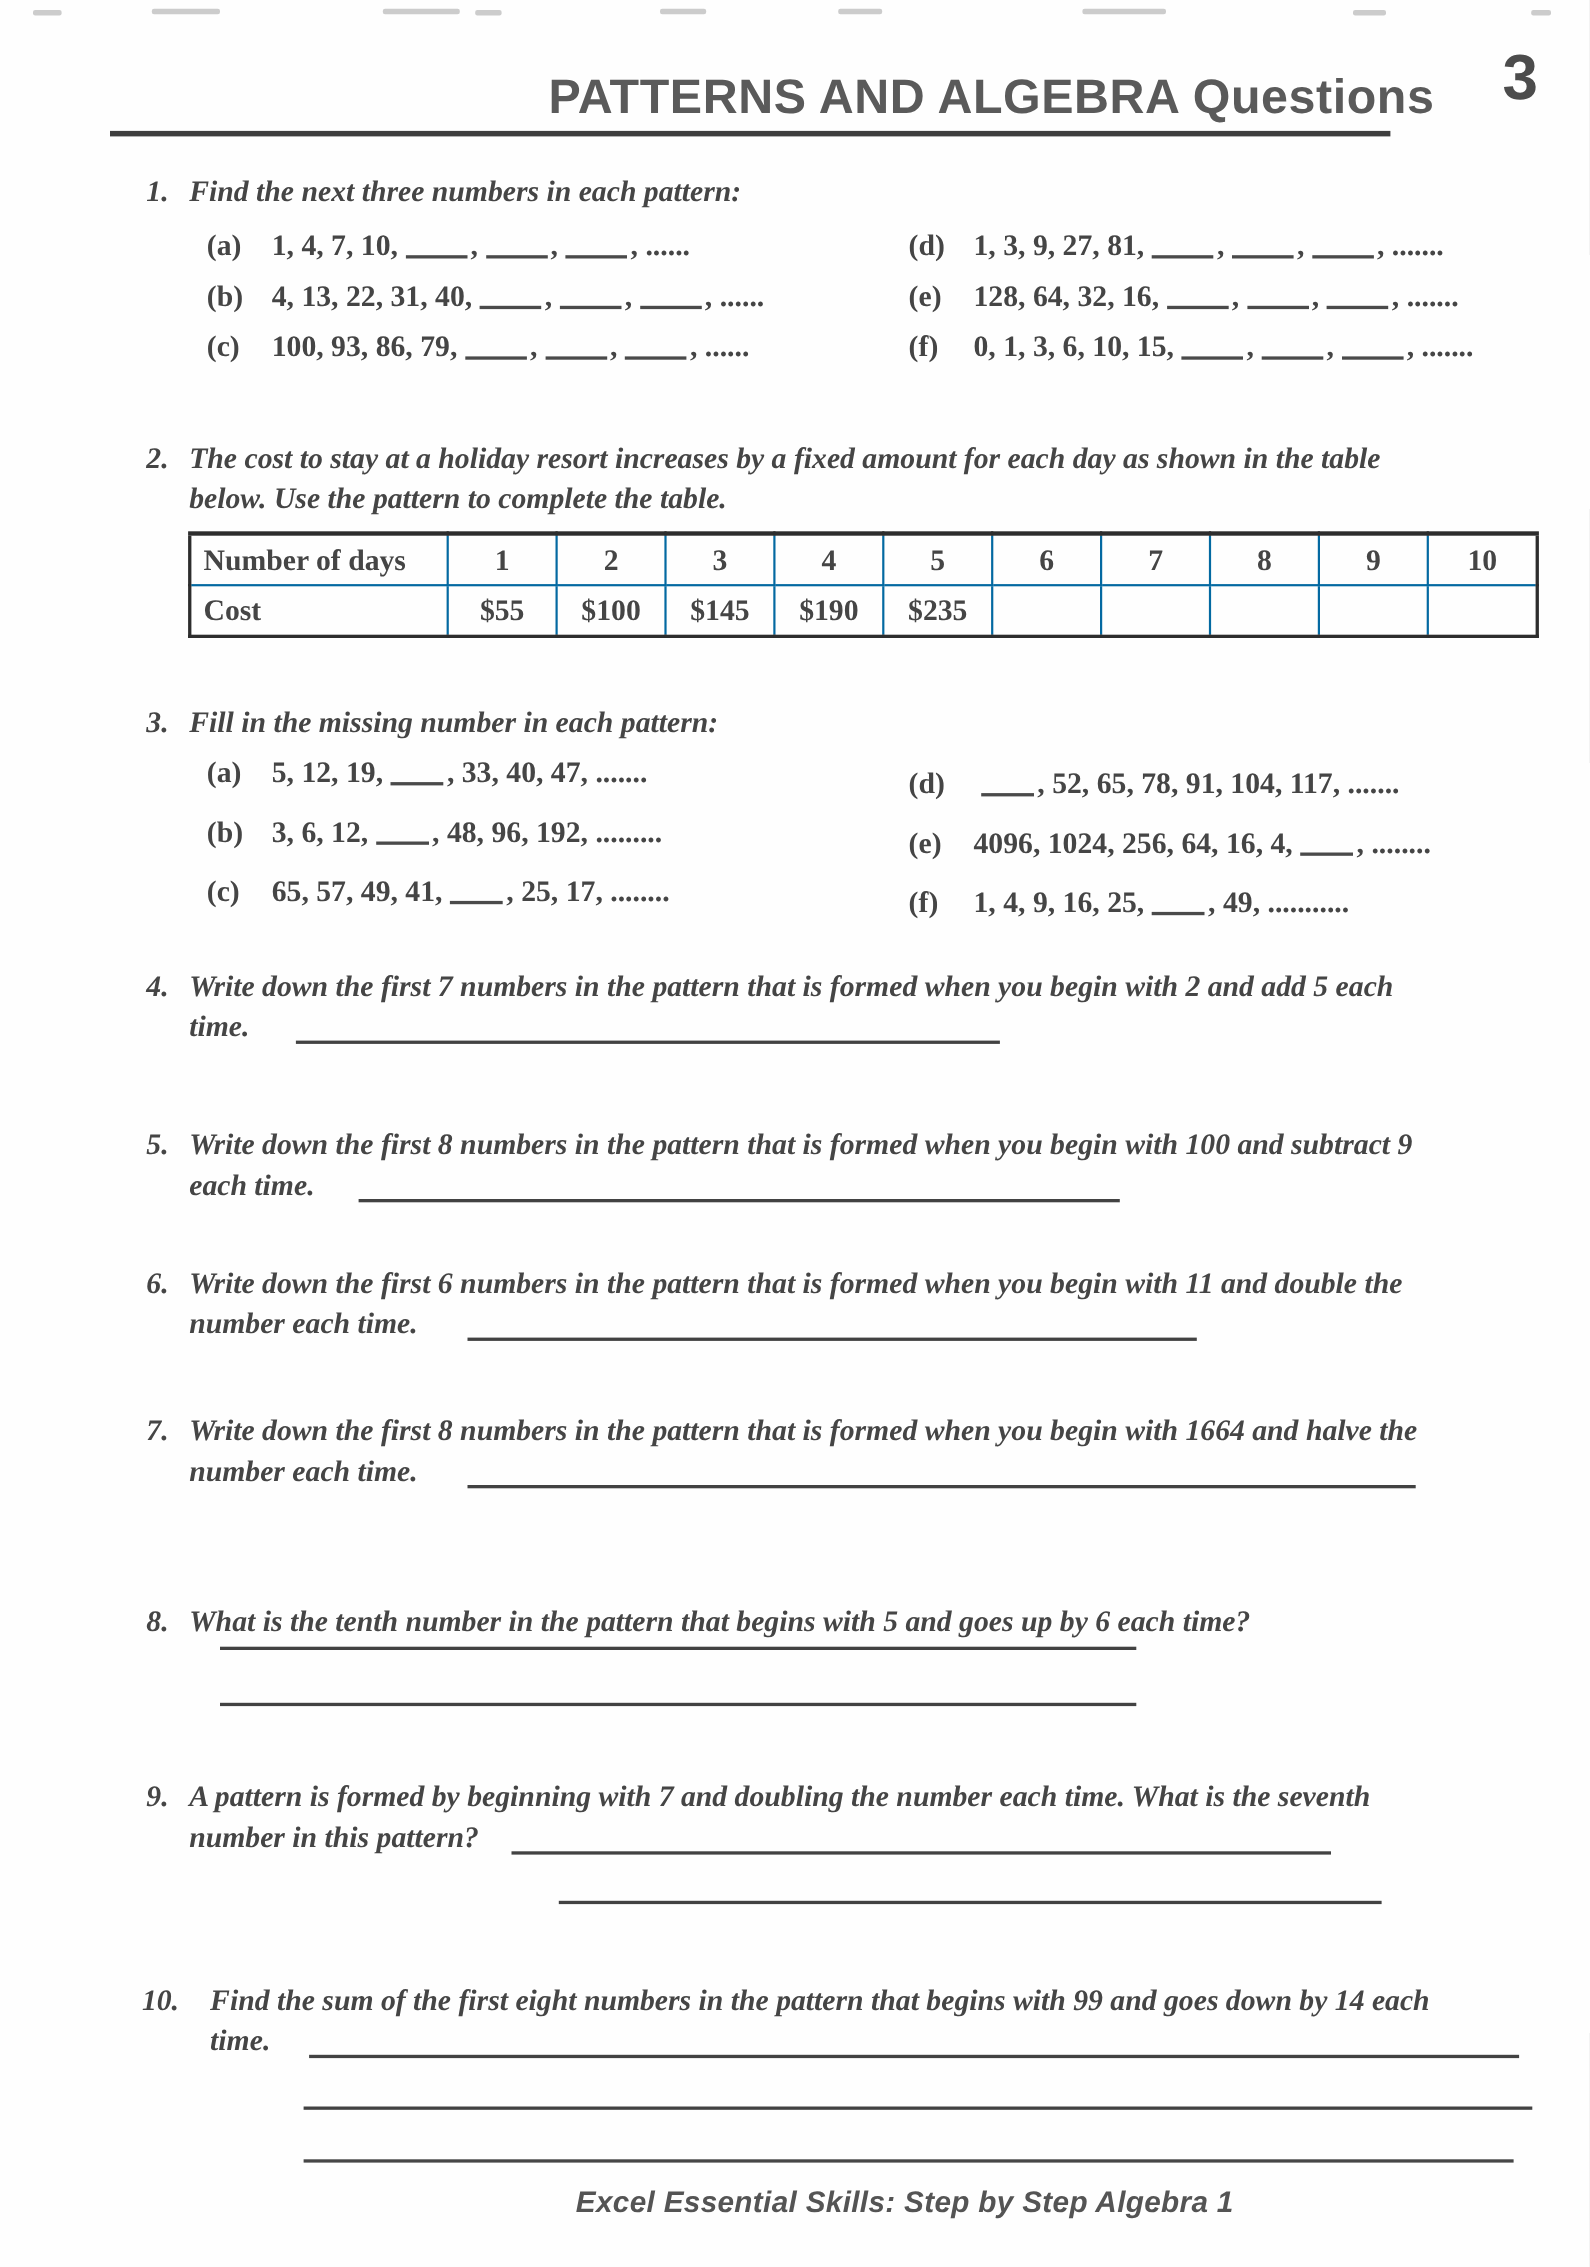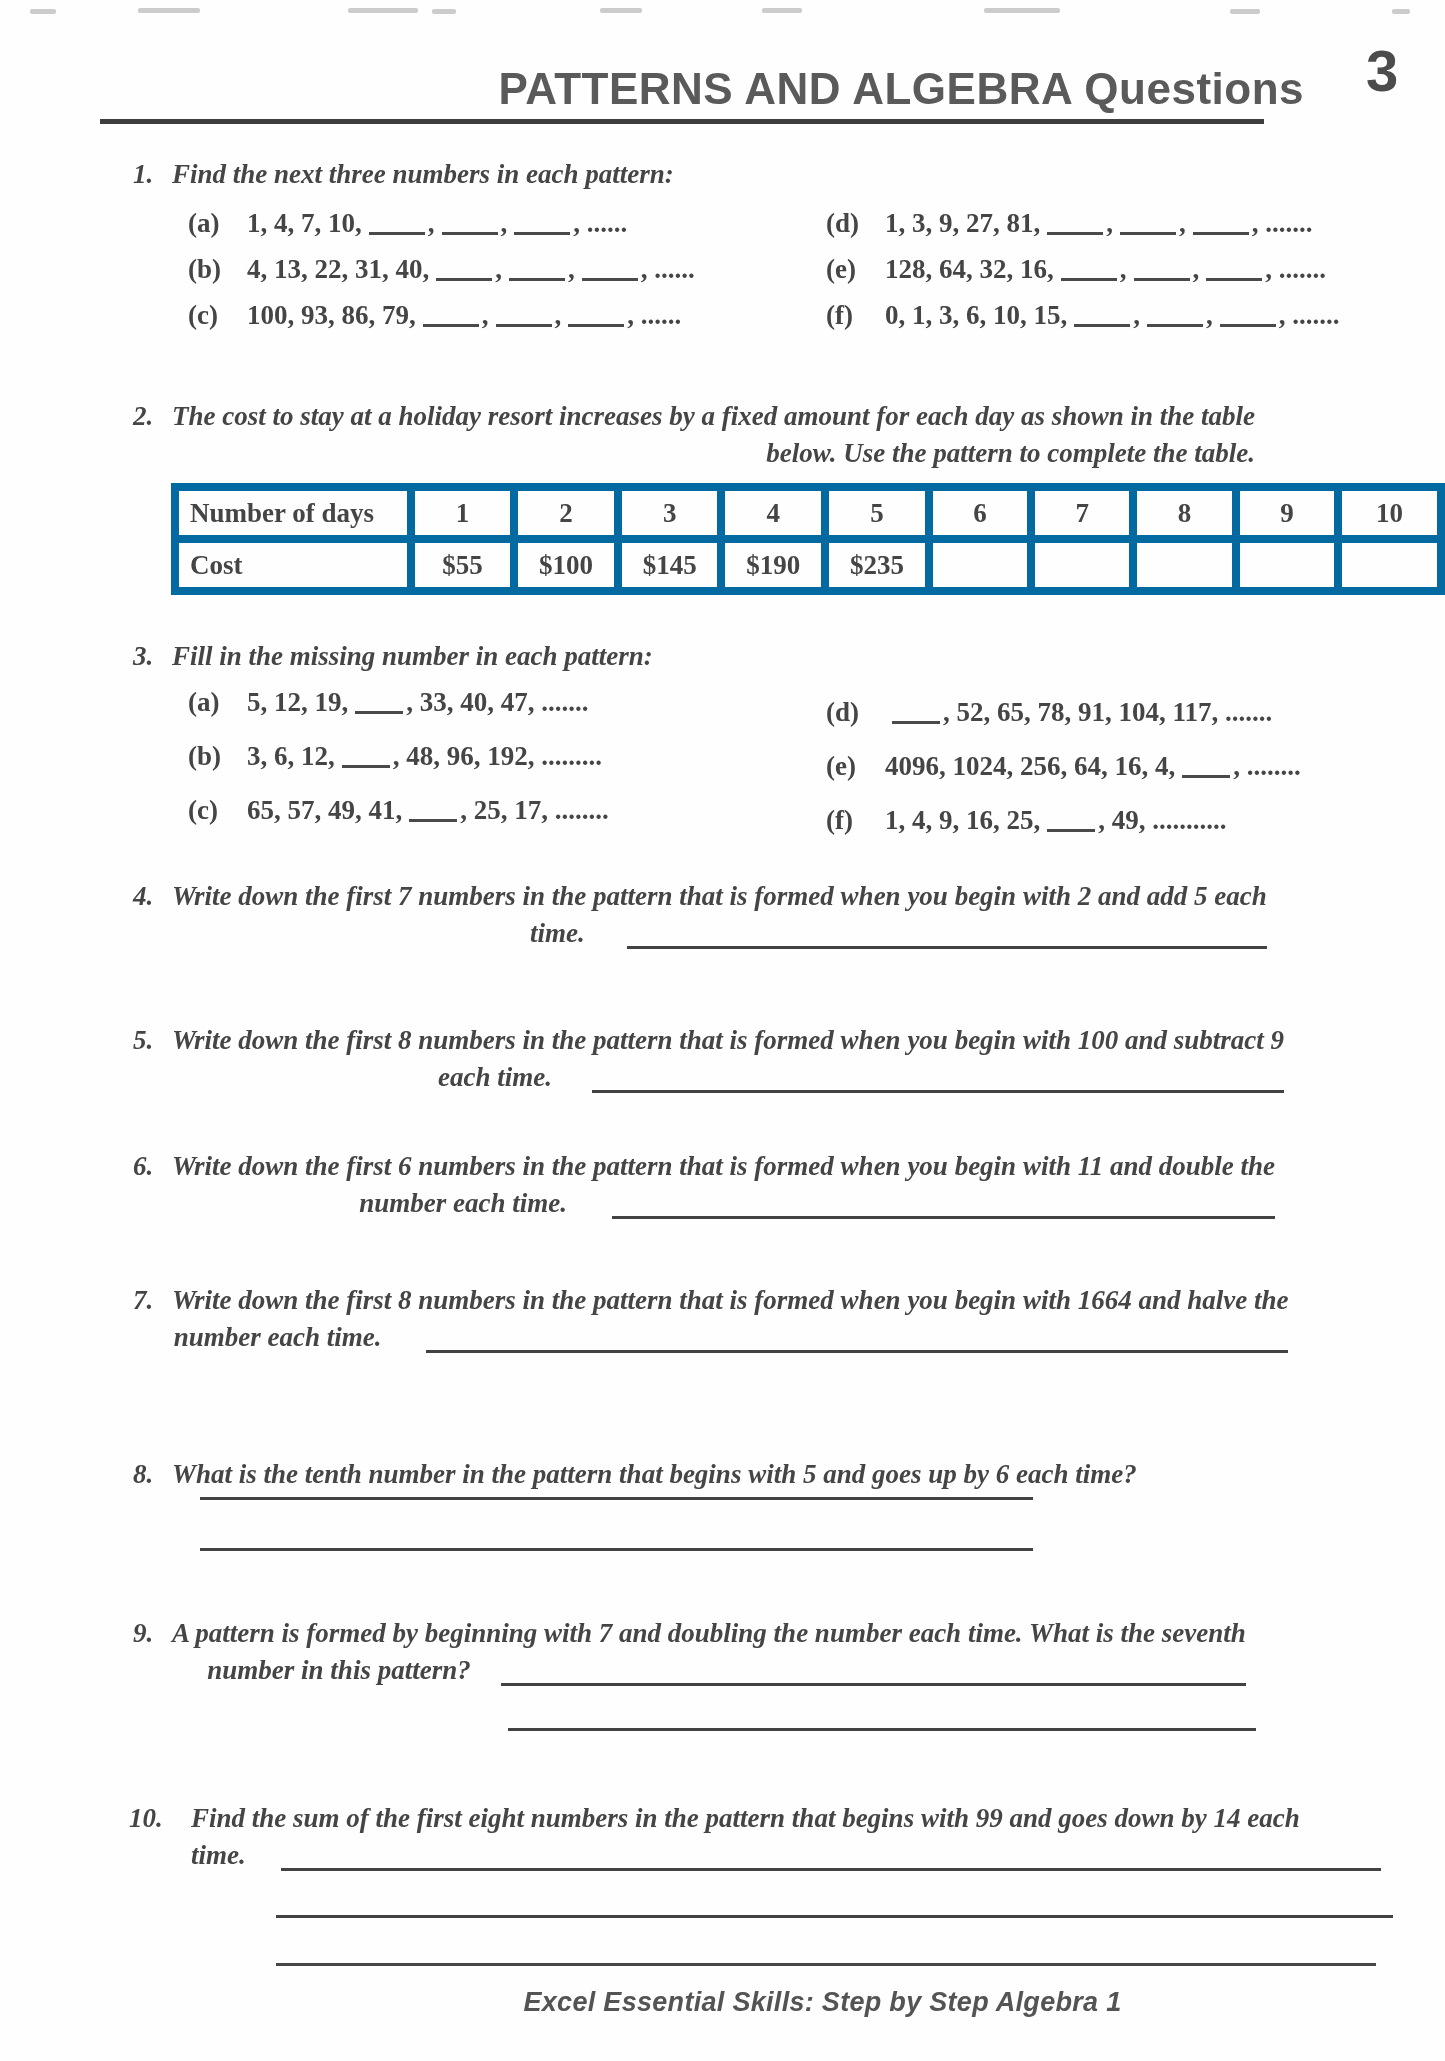--- a/index.html
+++ b/index.html
@@ -19,21 +19,21 @@
   }
   .page-num{
     position:absolute;top:52px;left:1366px;
     font-family:"Liberation Sans",sans-serif;font-weight:800;font-size:58px;color:#4c4c4c;
   }
   .hdr-rule{position:absolute;left:100px;top:119px;width:1164px;height:5px;background:#3e3e3e;}
 
   .q{position:absolute;white-space:nowrap;font-style:italic;}
   .qnum{display:inline-block;width:39px;}
   .qnum10{display:inline-block;width:62px;}
-  .indent{padding-left:39px;text-align:right;}
+  .indent{padding-left:39px;}
   .indent10{padding-left:62px;}
 
   .items{position:absolute;}
   .item{white-space:nowrap;}
   .q1col .item{margin-bottom:9px;}
   .q3col .item{margin-bottom:17px;}
   .ilabel{display:inline-block;width:59px;}
 
   .blank{display:inline-block;border-bottom:3px solid #4a4a4a;height:5px;margin:0 3px 0 7px;transform:translateY(3px);}
   .blank.w1{width:56px;}
@@ -41,21 +41,21 @@
 
   .aline{display:inline-block;border-bottom:3px solid #424242;height:3px;transform:translateY(7px);}
   .hline{position:absolute;border-top:3px solid #424242;height:0;}
 
   
   .cost-table{
     position:absolute;left:171px;top:483px;border-collapse:collapse;table-layout:fixed;
     font-family:"Liberation Serif",serif;font-weight:700;font-size:27px;color:#454545;
     border:3px solid #2d2d2d;border-top-width:4px;
   }
-  .cost-table td{border:8px solid #0369a1;height:44px;text-align:center;padding:0;overflow:hidden;}
+  .cost-table td{border:2px solid #0369a1;height:44px;text-align:center;padding:0;overflow:hidden;}
   .cost-table td.rowhead{text-align:left;padding-left:11px;width:221px;}
   .cost-table td.num{width:97px;}
 
   .footer-rule{position:absolute;left:276px;top:1963px;width:1100px;height:3px;background:#474747;}
   .footer-text{
     position:absolute;left:200px;top:1984px;width:1245px;text-align:center;
     font-family:"Liberation Sans",sans-serif;font-style:italic;font-weight:700;
     font-size:27px;color:#545454;letter-spacing:.3px;
   }
 </style>

